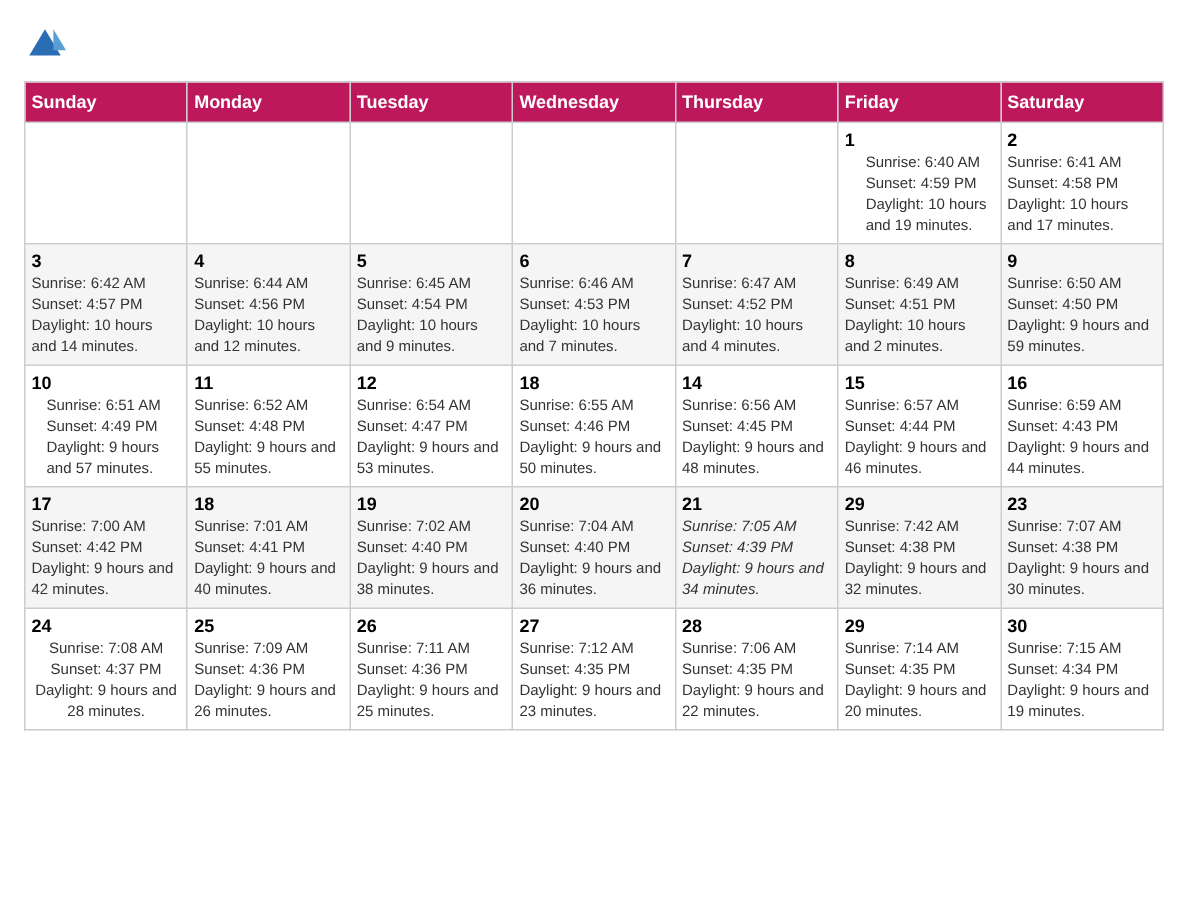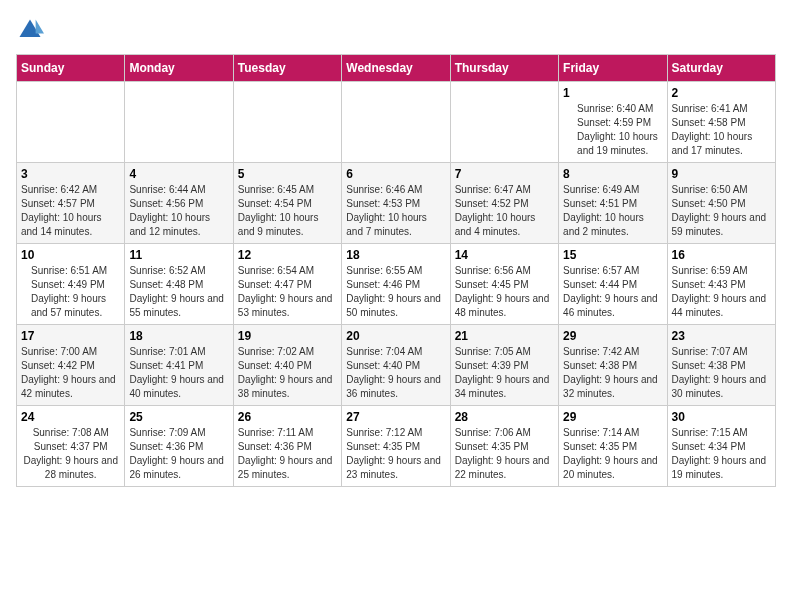--- a/index.html
+++ b/index.html
@@ -238,21 +238,21 @@
 Daylight: 9 hours and 38 minutes.</div>
         </td>
         <td>
           <span class="day-number">20</span>
           <div class="day-info" style="white-space: pre-line;">Sunrise: 7:04 AM
 Sunset: 4:40 PM
 Daylight: 9 hours and 36 minutes.</div>
         </td>
         <td>
           <span class="day-number">21</span>
-          <div class="day-info" style="white-space: pre-line;">Sunrise: 7:05 AM
+          <div class="day-info" style="white-space: pre-line; font-style: italic;">Sunrise: 7:05 AM
 Sunset: 4:39 PM
 Daylight: 9 hours and 34 minutes.</div>
         </td>
         <td>
           <span class="day-number">29</span>
           <div class="day-info" style="white-space: pre-line;">Sunrise: 7:42 AM
 Sunset: 4:38 PM
 Daylight: 9 hours and 32 minutes.</div>
         </td>
         <td>

